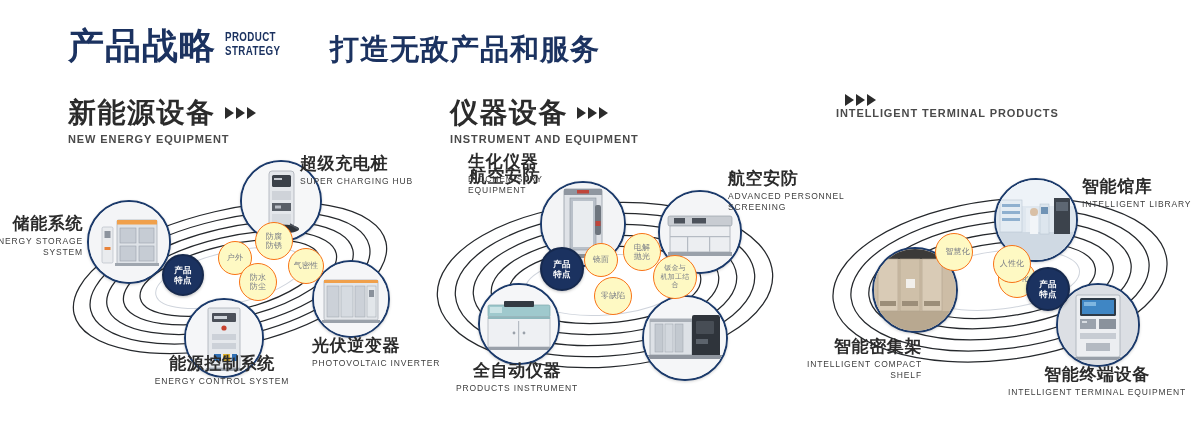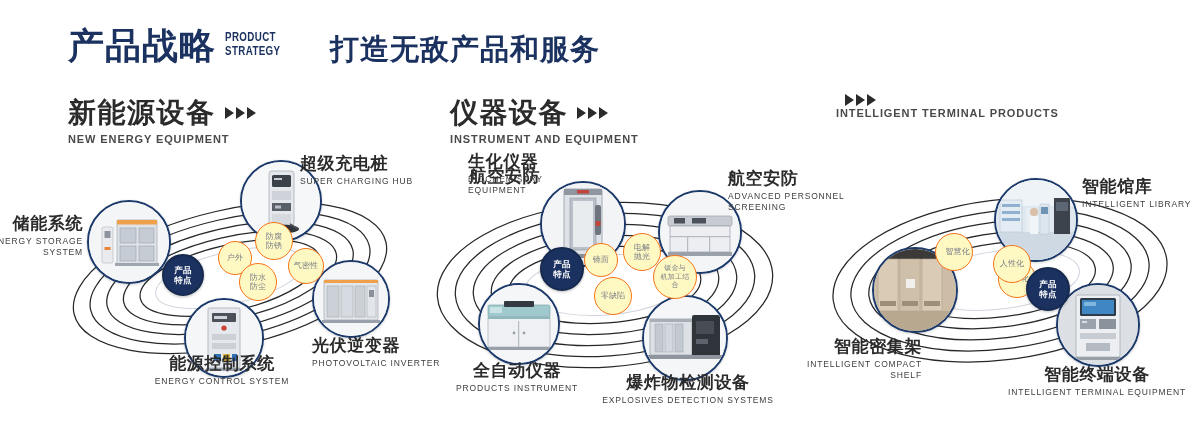--- a/index.html
+++ b/index.html
@@ -322,24 +322,20 @@
         <rect x="6" y="22" width="42" height="36" fill="#dde1e6" stroke="#9ba2ab" stroke-width=".8"></rect>
         <rect x="6" y="22" width="42" height="3" fill="#a8aeb6"></rect>
         <rect x="11" y="27" width="8" height="28" fill="#c3c9d0" stroke="#9ba2ab" stroke-width=".5"></rect>
         <rect x="21" y="27" width="8" height="28" fill="#d3d8de" stroke="#9ba2ab" stroke-width=".5"></rect>
         <rect x="31" y="27" width="8" height="28" fill="#c3c9d0" stroke="#9ba2ab" stroke-width=".5"></rect>
         <rect x="48" y="18" width="28" height="42" rx="2" fill="#2f343b"></rect>
         <rect x="52" y="24" width="18" height="13" rx="1" fill="#474d55"></rect>
         <rect x="52" y="42" width="12" height="5" fill="#5c636c"></rect>
         <rect x="4" y="58" width="74" height="4" fill="#8f959e"></rect>
       </svg>
-    </div>
-    <div class="lbl c" style="left:178px;top:218px;width:200px;">
-      <div class="cn">爆炸物检测设备</div>
-      <div class="en">EXPLOSIVES DETECTION SYSTEMS</div>
     </div>
 
     <div class="feat core" style="left:130px;top:92px;width:40px;height:40px;">
       <span>
         <span>产品</span>
         <span>特点</span>
       </span>
     </div>
     <div class="feat" style="left:174px;top:88px;width:32px;height:32px;">
       <span>镜面</span>

